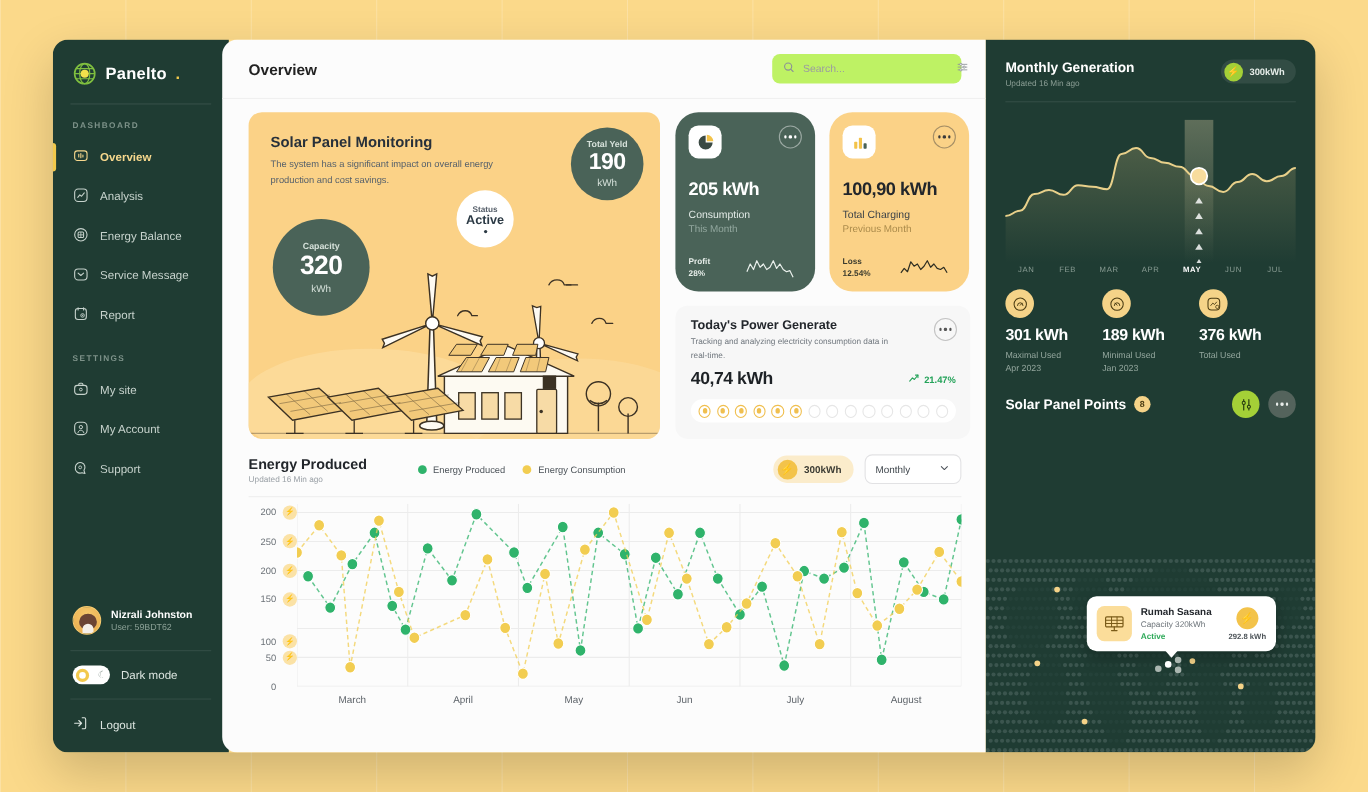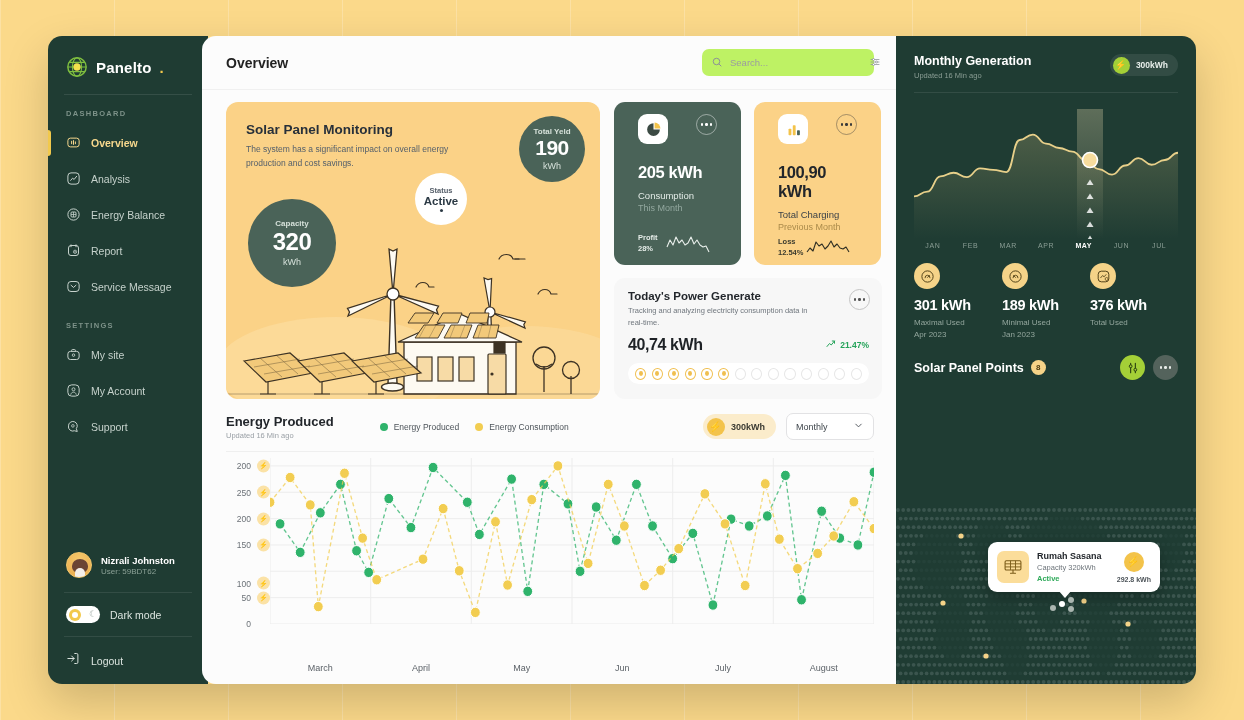--- a/index.html
+++ b/index.html
@@ -141,22 +141,22 @@
   }
   .status-badge .s1 { font-size: 7.5px; color: #57606b; font-weight: 600; }
   .status-badge .s2 { font-size: 11.5px; font-weight: 700; color: #2c3a45; }
   .status-badge .dot { width:3px;height:3px;border-radius:50%;background:#2c3a45;margin-top:2px;}
   .illus { position: absolute; left: 0; bottom: 0; width: 374px; height: 175px; }
 
   
   .statcol { width: 268px; flex: 0 0 268px; display: flex; flex-direction: column; gap: 13px; }
   .statrow { display: flex; gap: 13px; }
   .stat {
-    width: 127px; flex:0 0 127px; height: 163px; border-radius: 11px;
-    padding: 12px 24px 11px; position: relative; display:flex; flex-direction:column;
+    width: 127px; flex:0 0 127px; height: 163px; border-radius: 21px;
+    padding: 12px 12px 11px; position: relative; display:flex; flex-direction:column;
   }
   .stat.dark { background: #4a6358; }
   .stat.light { background: #fbd287; }
   .stat-top { display: flex; align-items: flex-start; justify-content: space-between; }
   .stat-icon {
     width: 30px; height: 30px; border-radius: 9px; background: #fff;
     display: flex; align-items: center; justify-content: center;
   }
   .dots-btn {
     width: 21px; height: 21px; border-radius: 50%;
@@ -227,21 +227,21 @@
   }
   .ep-sep { height: 1px; background: #efefef; margin: 11px 0 0; }
   .plot-wrap { display: flex; margin-top: 6px; }
   .yaxis { width: 44px; flex:0 0 44px; position: relative; height: 166px; }
   .ytick { position:absolute; right:0; display:flex; align-items:center; gap:6px; transform: translateY(-50%); }
   .ytick .tv { font-size: 8.5px; color: #6b7177; width:18px; text-align:right; }
   .ybolt { width: 13px; height: 13px; border-radius:50%; background:#fbe2a6;
     display:flex;align-items:center;justify-content:center;font-size:7px;color:#b9892a;}
   .plot { flex: 1; height: 166px; position: relative; }
   .xaxis { display:flex; margin-left: 44px; margin-top: 7px; }
-  .xlab { flex:1; text-align:center; font-size: 9px; color: #5c6268; margin-top: 32px; }
+  .xlab { flex:1; text-align:center; font-size: 9px; color: #5c6268; }
 
   
   .right {
     width: 300px; flex: 0 0 300px; background: #1f3c33; color:#fff;
     padding: 18px 18px 0; position: relative; overflow: hidden;
     border-left: 0;
   }
   .mg-head { display:flex; align-items:flex-start; justify-content: space-between; }
   .mg-title { font-size: 12.5px; font-weight: 700; color:#fff; }
   .mg-sub { font-size: 7.5px; color: #8a9d94; margin-top: 3px; }
@@ -353,37 +353,37 @@
             <rect x="8" y="8" width="8" height="8" rx="1.6" stroke="#c6d2cc" stroke-width="1.5"></rect>
             <path d="M12 8v8M8 12h8" stroke="#c6d2cc" stroke-width="1.2"></path>
           </svg>
       </span>
       <span>Energy Balance</span>
     </div>
 
     <div class="nav-item">
       <span>
         <svg viewBox="0 0 24 24" fill="none">
+            <rect x="3" y="4" width="18" height="16" rx="5" stroke="#c6d2cc" stroke-width="1.6"></rect>
+            <path d="M8 10l4 3.5 4-3.5" stroke="#c6d2cc" stroke-width="1.6" stroke-linecap="round" stroke-linejoin="round"></path>
+          </svg>
+      </span>
+      <span>Service Message</span>
+    </div>
+
+    <div class="nav-item">
+      <span>
+        <svg viewBox="0 0 24 24" fill="none">
             <rect x="4" y="4" width="16" height="16" rx="4" stroke="#c6d2cc" stroke-width="1.6"></rect>
             <path d="M8 3v3M16 3v3" stroke="#c6d2cc" stroke-width="1.6" stroke-linecap="round"></path>
             <circle cx="14.5" cy="14" r="2.6" stroke="#c6d2cc" stroke-width="1.3"></circle>
             <path d="M14.5 12.9v2.2M13.4 14h2.2" stroke="#c6d2cc" stroke-width="1"></path>
           </svg>
       </span>
       <span>Report</span>
-    </div>
-
-    <div class="nav-item">
-      <span>
-        <svg viewBox="0 0 24 24" fill="none">
-            <rect x="3" y="4" width="18" height="16" rx="5" stroke="#c6d2cc" stroke-width="1.6"></rect>
-            <path d="M8 10l4 3.5 4-3.5" stroke="#c6d2cc" stroke-width="1.6" stroke-linecap="round" stroke-linejoin="round"></path>
-          </svg>
-      </span>
-      <span>Service Message</span>
     </div>
 
     <div class="side-label" style="padding-top:14px">SETTINGS</div>
 
     <div class="nav-item">
       <span>
         <svg viewBox="0 0 24 24" fill="none">
             <rect x="3" y="7" width="18" height="13" rx="4" stroke="#c6d2cc" stroke-width="1.6"></rect>
             <path d="M9 7V5.5A1.5 1.5 0 0110.5 4h3A1.5 1.5 0 0115 5.5V7" stroke="#c6d2cc" stroke-width="1.5"></path>
             <circle cx="12" cy="13" r="2" stroke="#c6d2cc" stroke-width="1.4"></circle>

